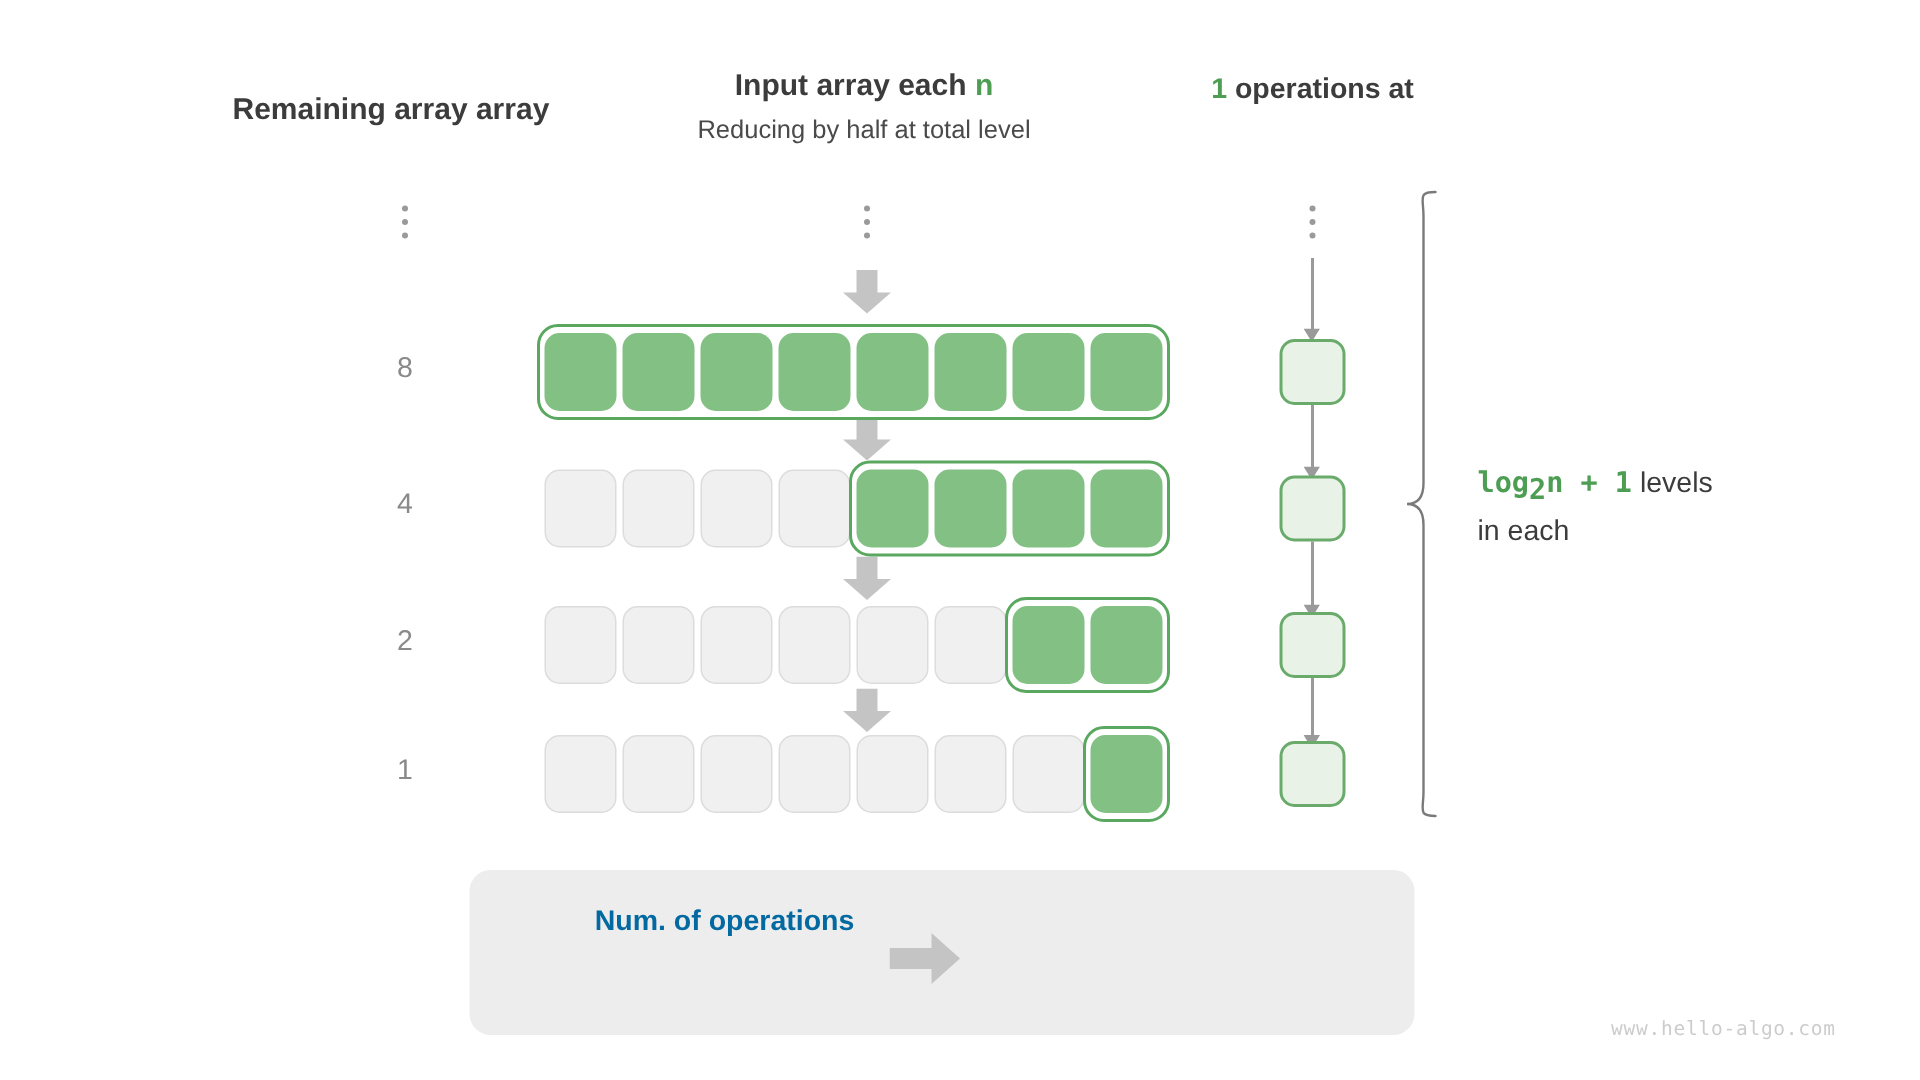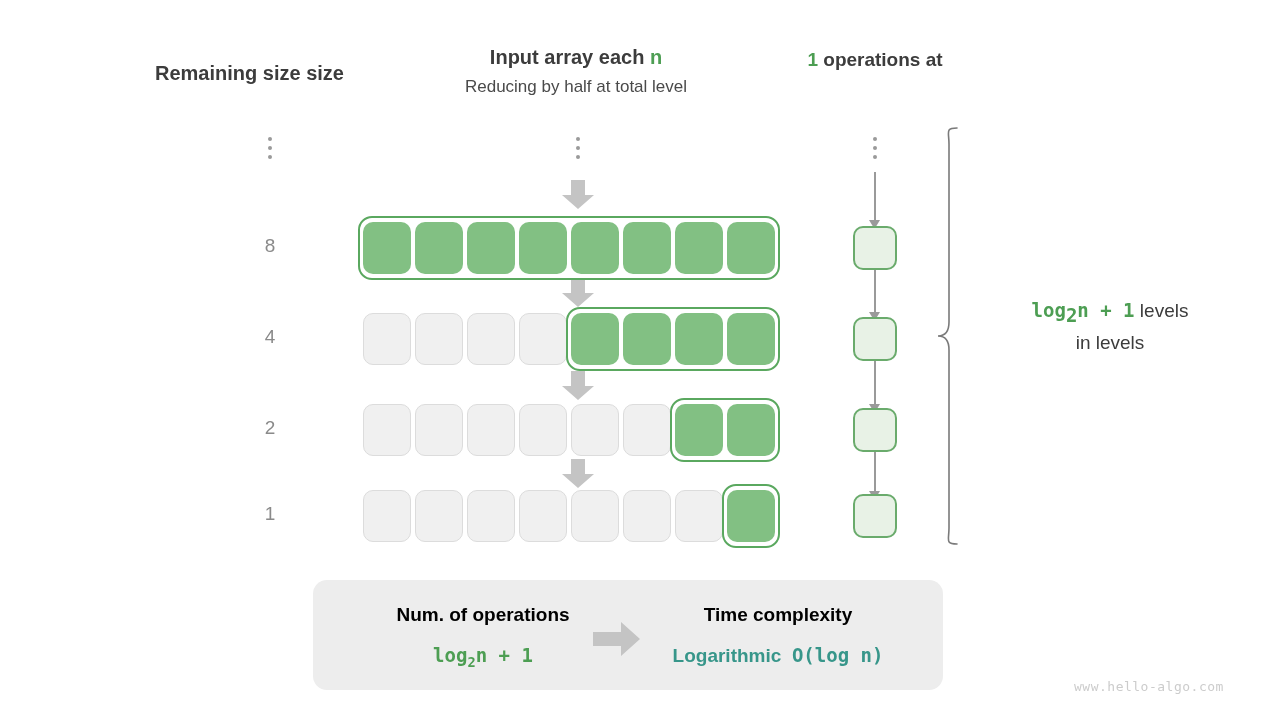--- a/index.html
+++ b/index.html
@@ -88,53 +88,53 @@
     box-sizing: border-box;
   }
   .opline { width: 1.5px; background: #9a9a9a; left: 874px; }
   .op-arrowhead { width: 11px; height: 8px; }
 
   
   .brace { left: 935px; top: 126px; }
 
   
   .levels-note {
-    left: 985px; top: 296px; width: 250px;
-    text-align: center; font-size: 19px; color: #3c3c3c;
+    left: 985px; top: 308px; width: 250px;
+    text-align: left; font-size: 19px; color: #3c3c3c;
     line-height: 1.5;
   }
   .levels-note .mono-green { font-size: 19px; font-weight: bold; }
 
   
   .sumbox {
     left: 313px; top: 580px;
     width: 630px; height: 110px;
     background: #ededed; border-radius: 14px;
   }
   .sum-col { position: absolute; top: 24px; text-align: center; }
-  .sum-title { font-size: 19px; font-weight: bold; color: #000000; white-space: nowrap; }
+  .sum-title { font-size: 19px; font-weight: bold; color: #0369a1; white-space: nowrap; }
   .sum-val   { font-size: 19px; font-weight: bold; margin-top: 18px; white-space: nowrap; }
   .sum-val .mono-green { font-family: "DejaVu Sans Mono", monospace; }
   .teal { color: #37968a; }
   .teal-mono { color: #37968a; font-family: "DejaVu Sans Mono", monospace; }
   .sum-arrow { left: 593px; top: 622px; width: 48px; height: 34px; }
 
   
   .watermark {
     left: 1074px; top: 679px;
     font-family: "DejaVu Sans Mono", monospace;
     font-size: 13px; color: #cccccc; letter-spacing: 0.5px;
     white-space: nowrap;
   }
   sub { font-size: 0.72em; }
 </style>
 </head>
 <body>
 
-<div class="abs hdr-left">Remaining size size</div>
+<div class="abs hdr-left">Remaining array array</div>
 
 <div class="abs hdr-mid-title">
   <span>Input array each </span><span class="green">n</span>
 </div>
 <div class="abs hdr-mid-sub">Reducing by half at total level</div>
 
 <div class="abs hdr-right">
   <div><span class="green">1</span><span> operations at</span></div>
 </div>
 
@@ -258,31 +258,26 @@
 <div class="abs opcell" style="left:853px; top:494px;"></div>
 
 <div class="abs brace">
   <svg width="30" height="420" viewBox="0 0 30 420">
     <path d="M22 2 C10 2, 14 6, 14 18 L14 196 C14 206, 10 210, 3 210 C10 210, 14 214, 14 224 L14 402 C14 414, 10 418, 22 418" fill="none" stroke="#7a7a7a" stroke-width="1.6" stroke-linecap="round"></path>
   </svg>
 </div>
 
 <div class="abs levels-note">
   <div><span class="mono-green">log</span><sub class="mono-green">2</sub><span class="mono-green">n + 1</span><span>  levels</span></div>
-  <div>in levels</div>
+  <div>in each</div>
 </div>
 
 <div class="abs sumbox">
   <div class="sum-col" style="left:30px; width:280px;">
     <div class="sum-title">Num. of operations</div>
-    <div class="sum-val"><span class="mono-green">log</span><sub class="mono-green">2</sub><span class="mono-green">n + 1</span></div>
-  </div>
-  <div class="sum-col" style="left:320px; width:290px;">
-    <div class="sum-title">Time complexity</div>
-    <div class="sum-val"><span class="teal">Logarithmic</span><span>&nbsp;&nbsp;</span><span class="teal-mono">O(log n)</span></div>
   </div>
 </div>
 <div class="abs sum-arrow">
   <svg width="48" height="34" viewBox="0 0 48 34">
       <path d="M0 10 H28 V0 L47 17 L28 34 V24 H0 Z" fill="#c4c4c4"></path>
     </svg>
 </div>
 
 <div class="abs watermark">www.hello-algo.com</div>
 

